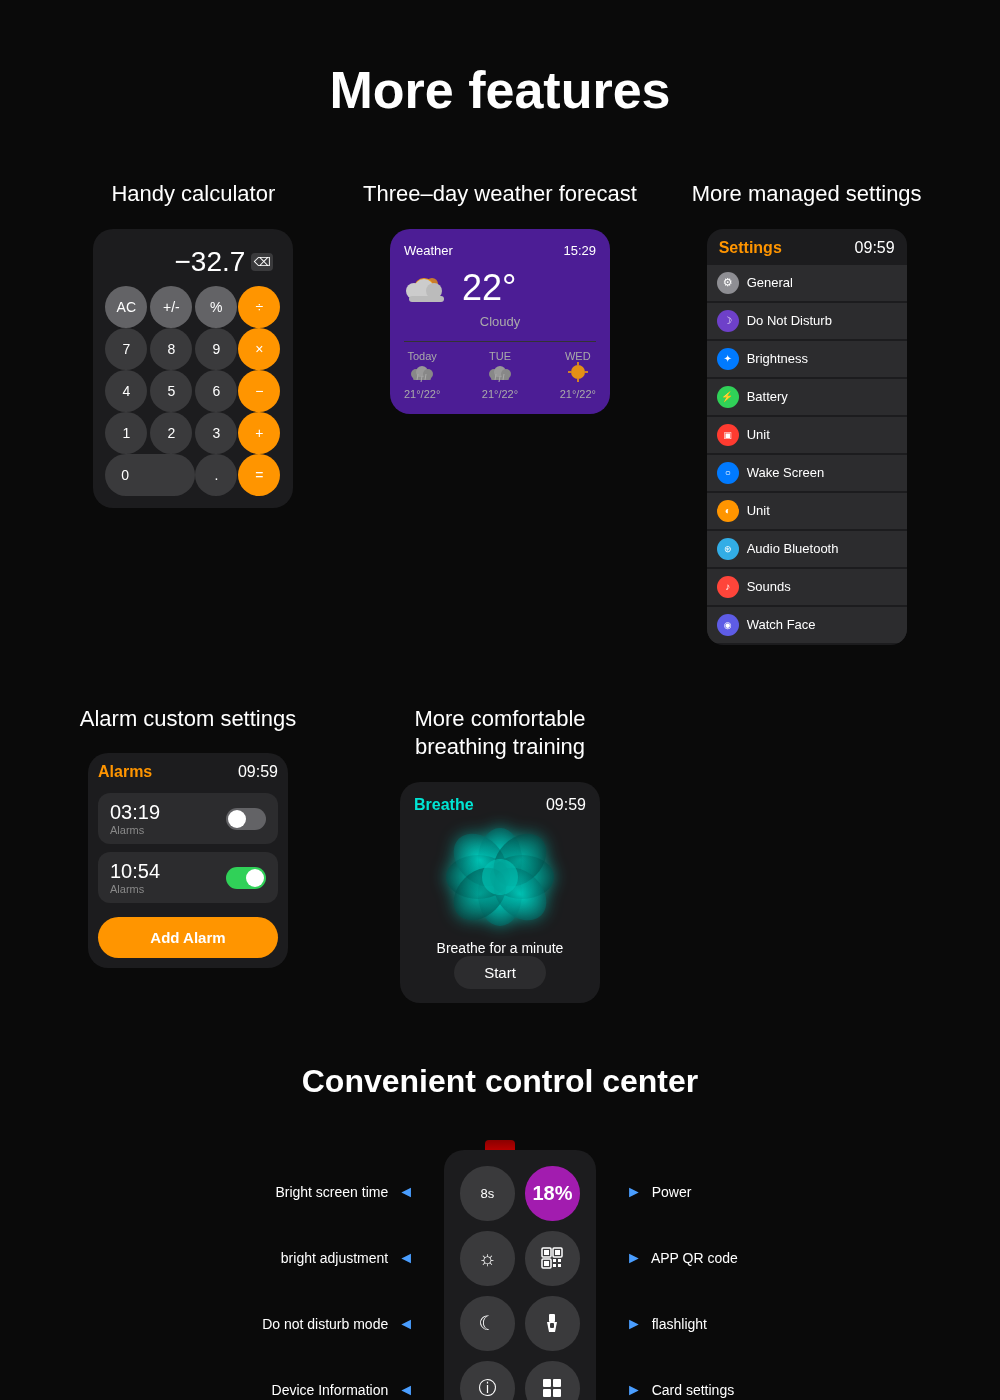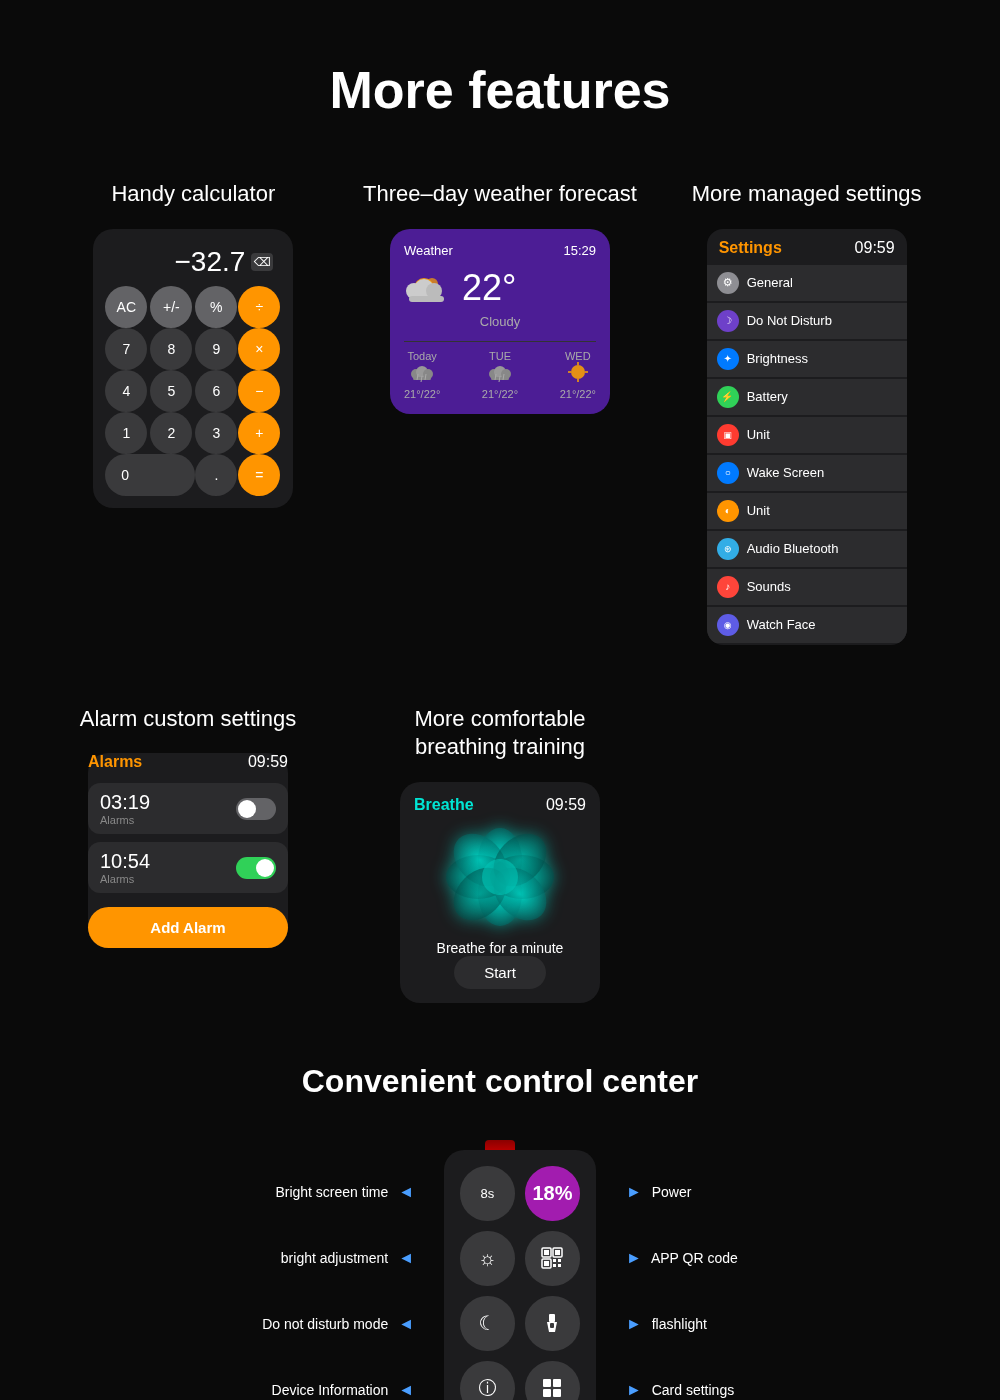--- a/index.html
+++ b/index.html
@@ -176,21 +176,21 @@
     }
     .settings-card-wrap {
       position: relative;
     }
 
     
     .alarm-card {
       background: #1c1c1e;
       border-radius: 20px;
       width: 200px;
-      padding: 0;
+      padding: 10px;
     }
     .alarm-header {
       display: flex;
       justify-content: space-between;
       margin-bottom: 12px;
     }
     .alarm-header .title { color: #ff9500; font-size: 16px; font-weight: 600; }
     .alarm-header .time { color: #fff; font-size: 16px; }
     .alarm-item {
       background: #2c2c2e;

